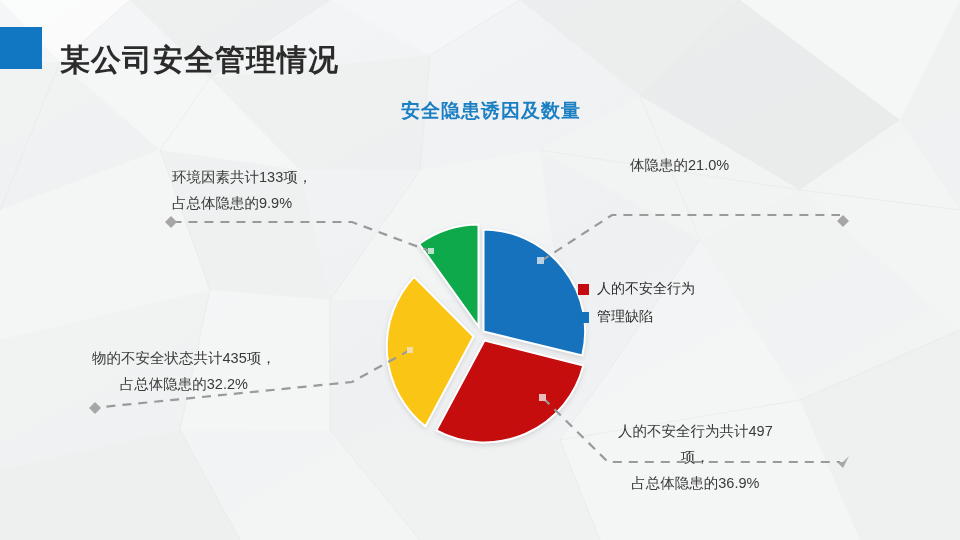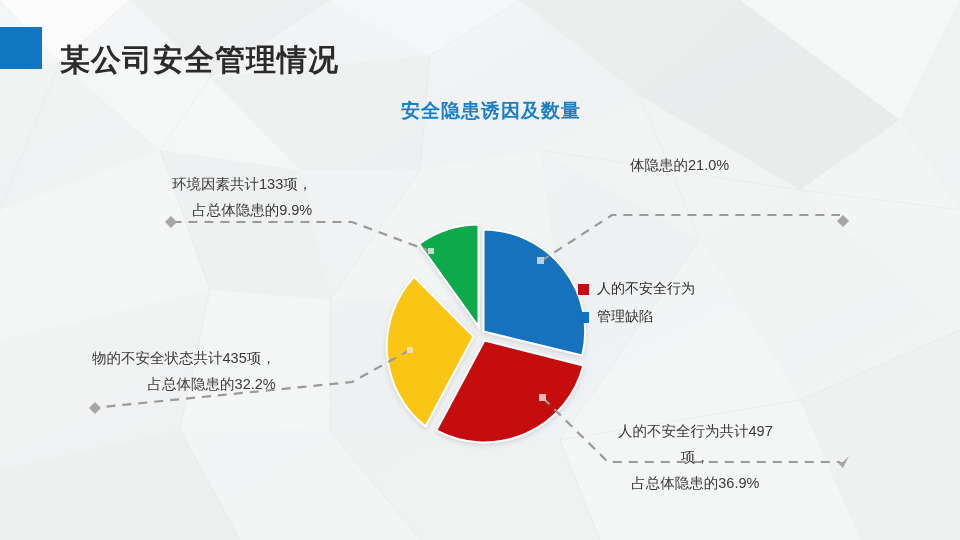--- a/index.html
+++ b/index.html
@@ -98,22 +98,22 @@
     position: absolute;
     z-index: 6;
     font-size: 14.5px;
     line-height: 26px;
     color: #3a3a3a;
     white-space: nowrap;
   }
   .callout-line { display: block; }
 
   #callout-manage   { left: 630px; top: 152px; text-align: left; }
-  #callout-env      { left: 172px; top: 171px; text-align: right; }
-  #callout-object   { left: 92px;  top: 345px; text-align: right; }
+  #callout-env      { left: 172px; top: 164px; }
+  #callout-object   { left: 92px;  top: 345px; text-align: center; }
   #callout-person   { left: 618px; top: 418px; text-align: center; }
 
   
   #connectors {
     position: absolute;
     left: 0; top: 0;
     width: 960px; height: 540px;
     z-index: 4;
     pointer-events: none;
   }

